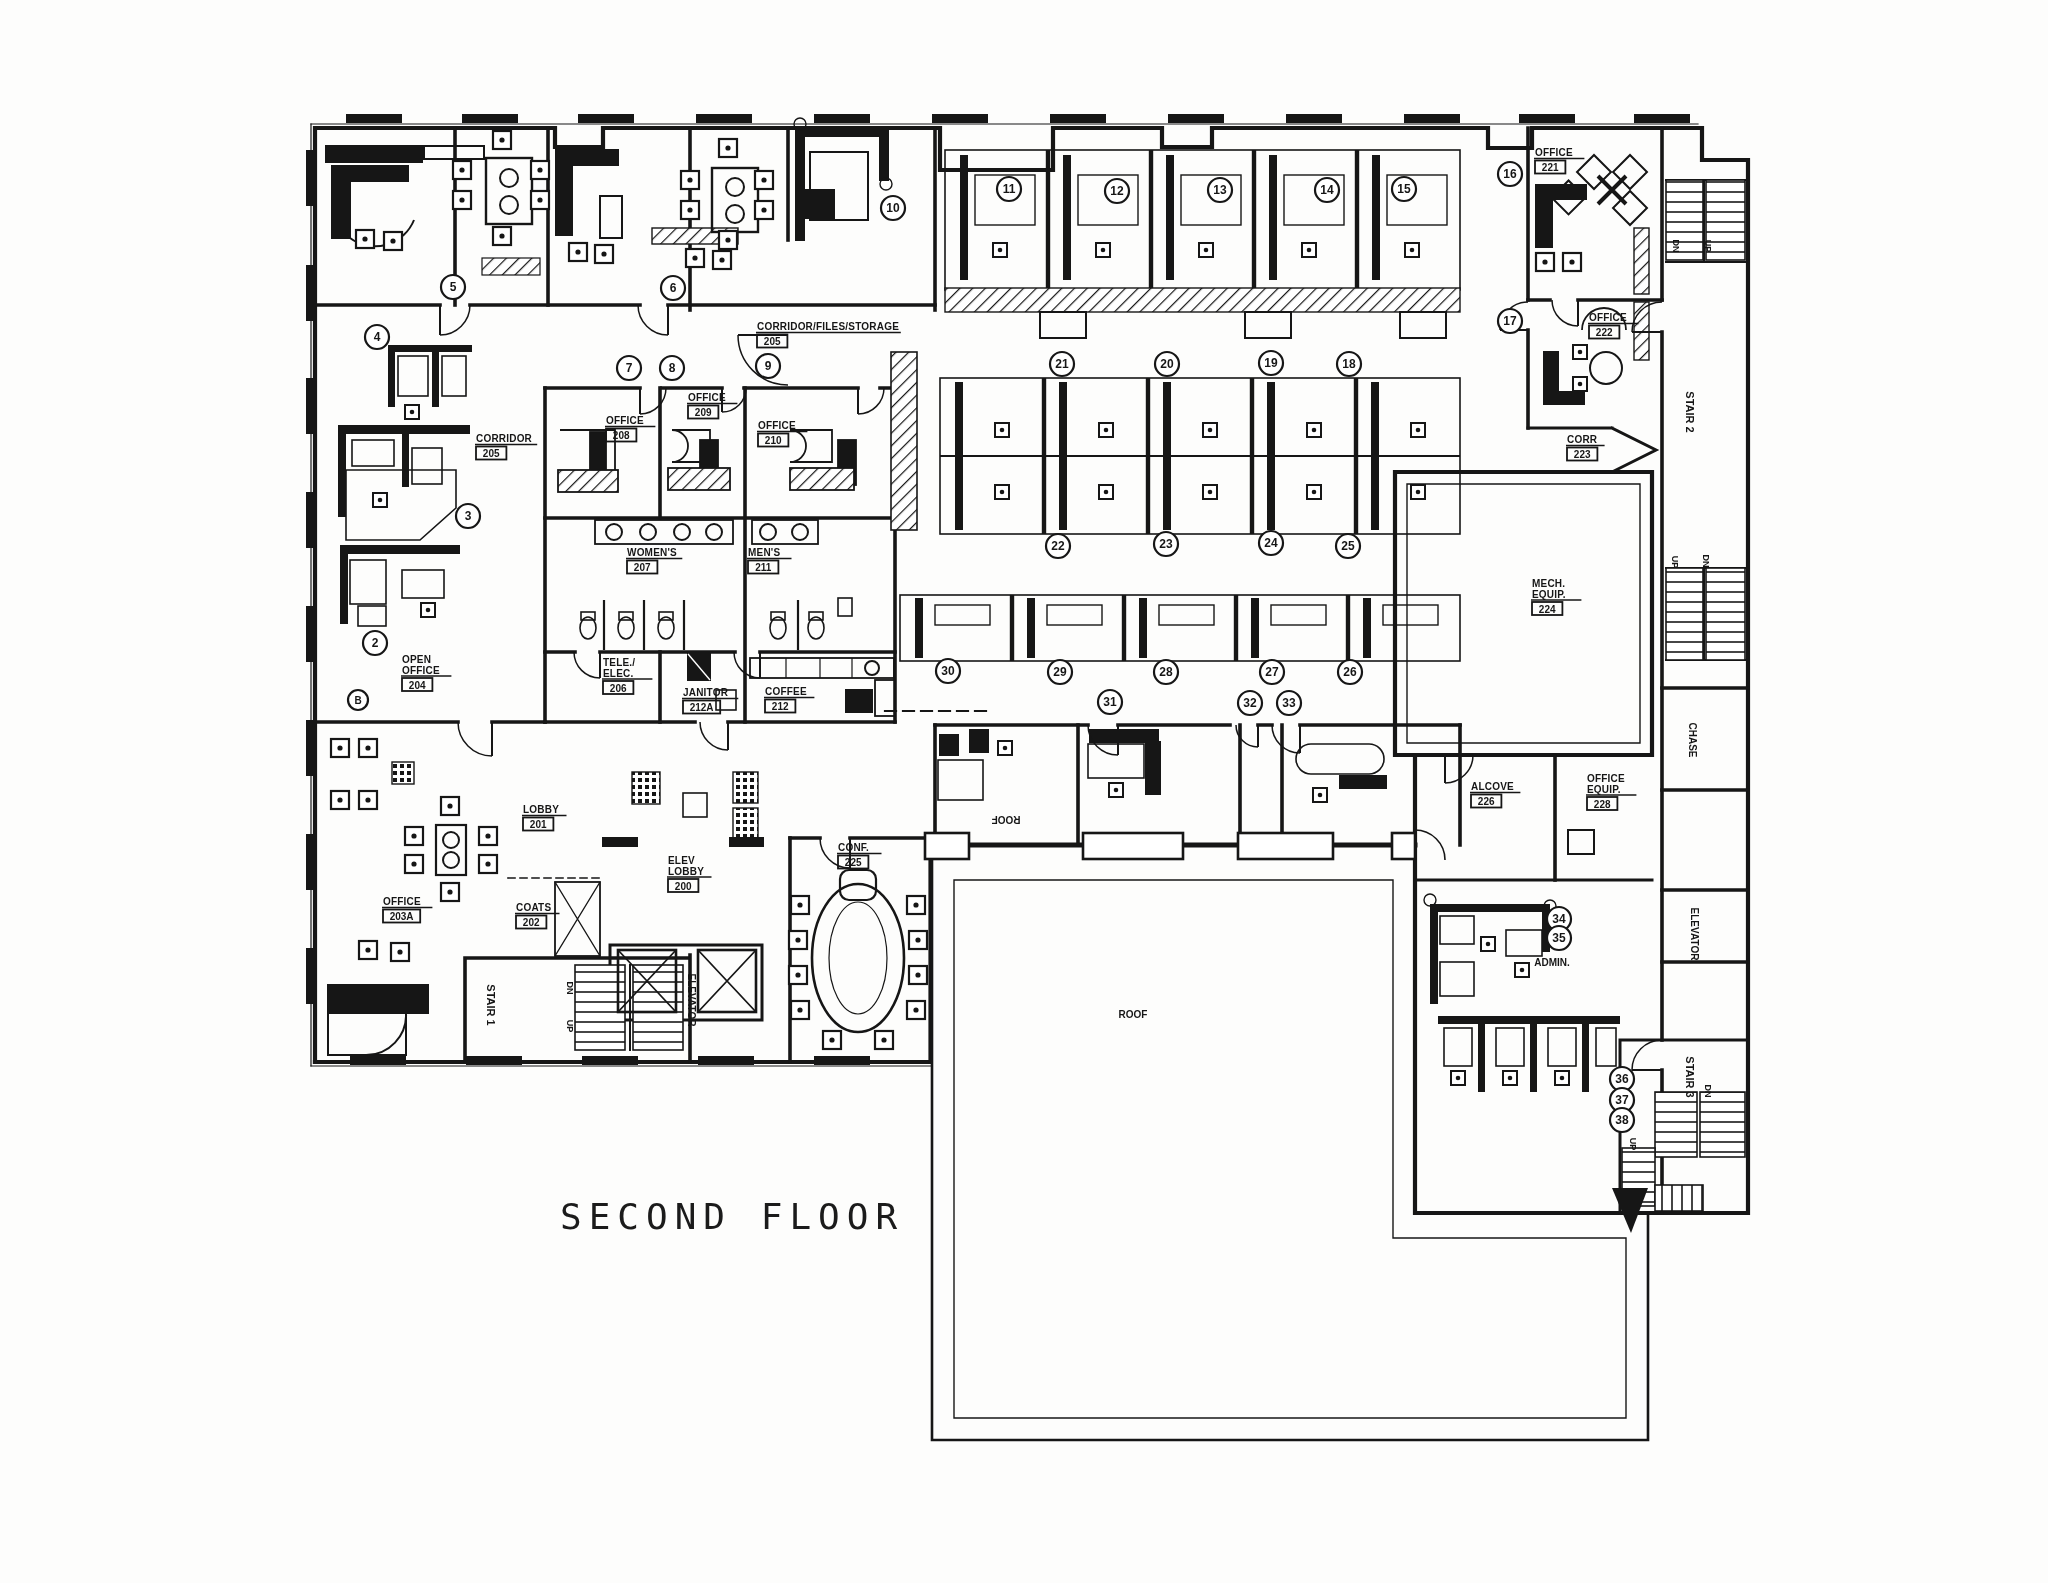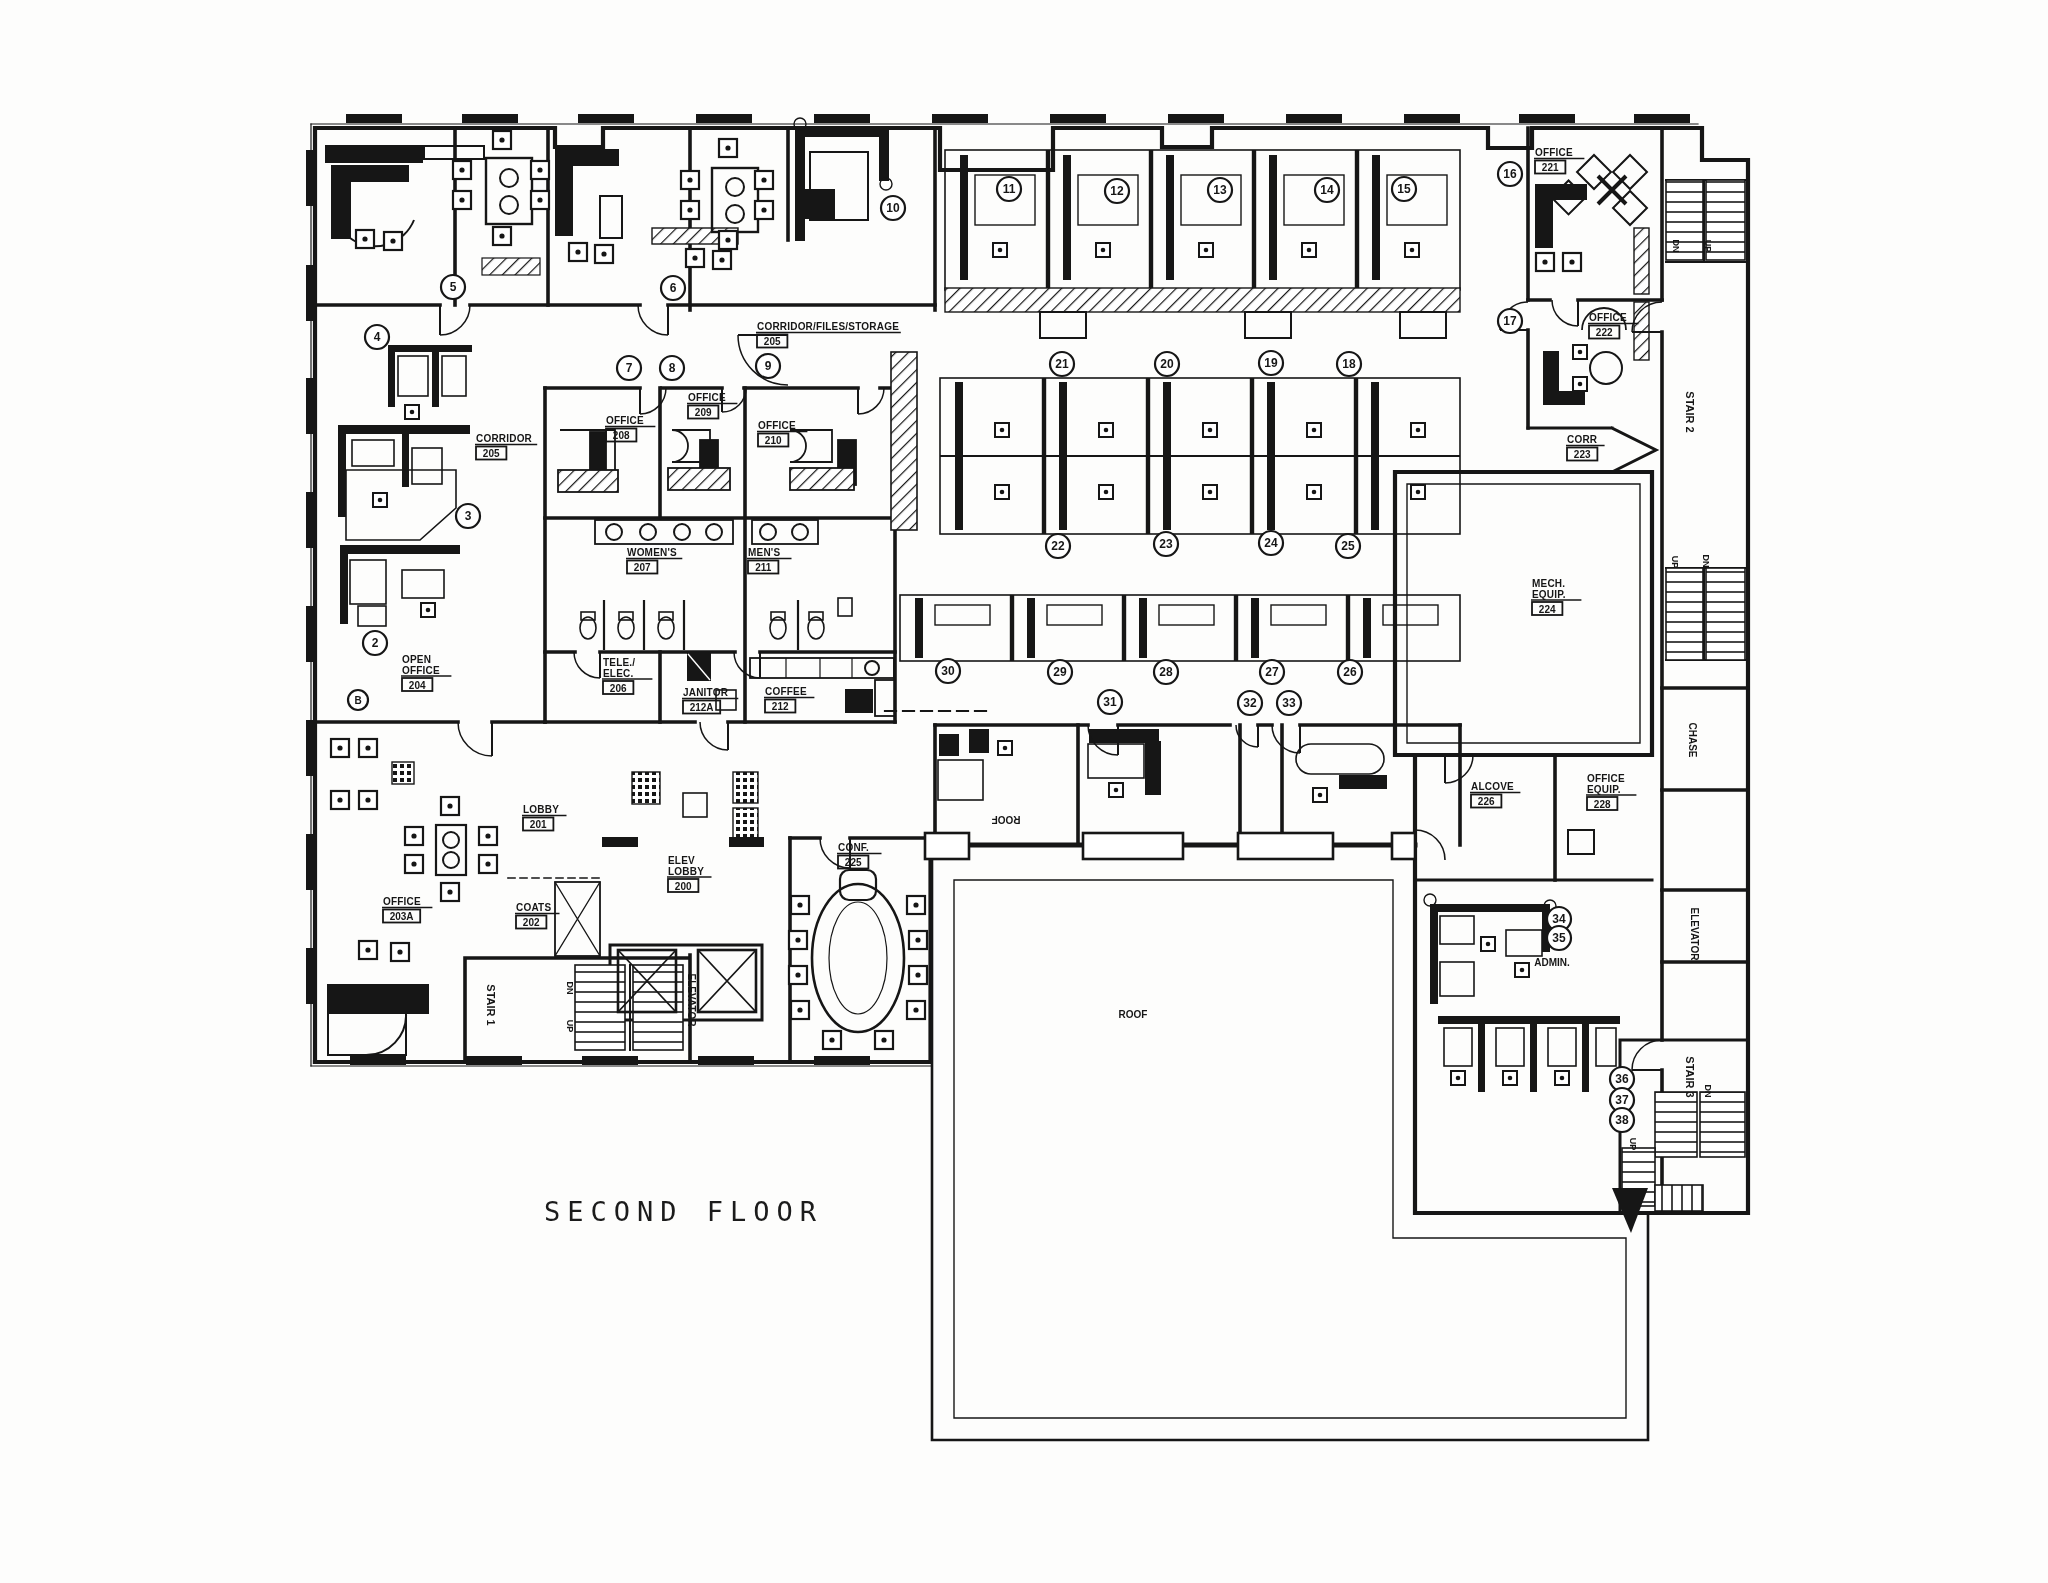--- a/index.html
+++ b/index.html
@@ -1,20 +1,20 @@
 <!DOCTYPE html>
 <html><head>
 <meta charset="utf-8">
 <style>
   html,body{margin:0;padding:0;background:#e8e8e8;}
   #sheet{position:relative;width:2048px;height:1583px;background:#fdfdfc;overflow:hidden;
          font-family:"Liberation Sans",sans-serif;}
   #plan-svg{position:absolute;left:0;top:0;}
-  #floor-title{position:absolute;left:544px;top:1196px;font-family:"DejaVu Sans Mono",monospace;
-         font-size:27px;letter-spacing:7px;color:#1b1b1b;font-weight:500;white-space:nowrap;}
+  #floor-title{position:absolute;left:560px;top:1196px;font-family:"DejaVu Sans Mono",monospace;
+         font-size:36px;letter-spacing:7px;color:#1b1b1b;font-weight:500;white-space:nowrap;}
   svg text{fill:#161616;}
 </style>
 </head>
 <body>
 
 <div id="sheet">
   <svg id="plan-svg" width="2048" height="1583" viewBox="0 0 2048 1583">
     <defs>
       <pattern id="diag" width="9" height="9" patternUnits="userSpaceOnUse" patternTransform="rotate(45)">
         <rect width="9" height="9" fill="#fff"></rect>

